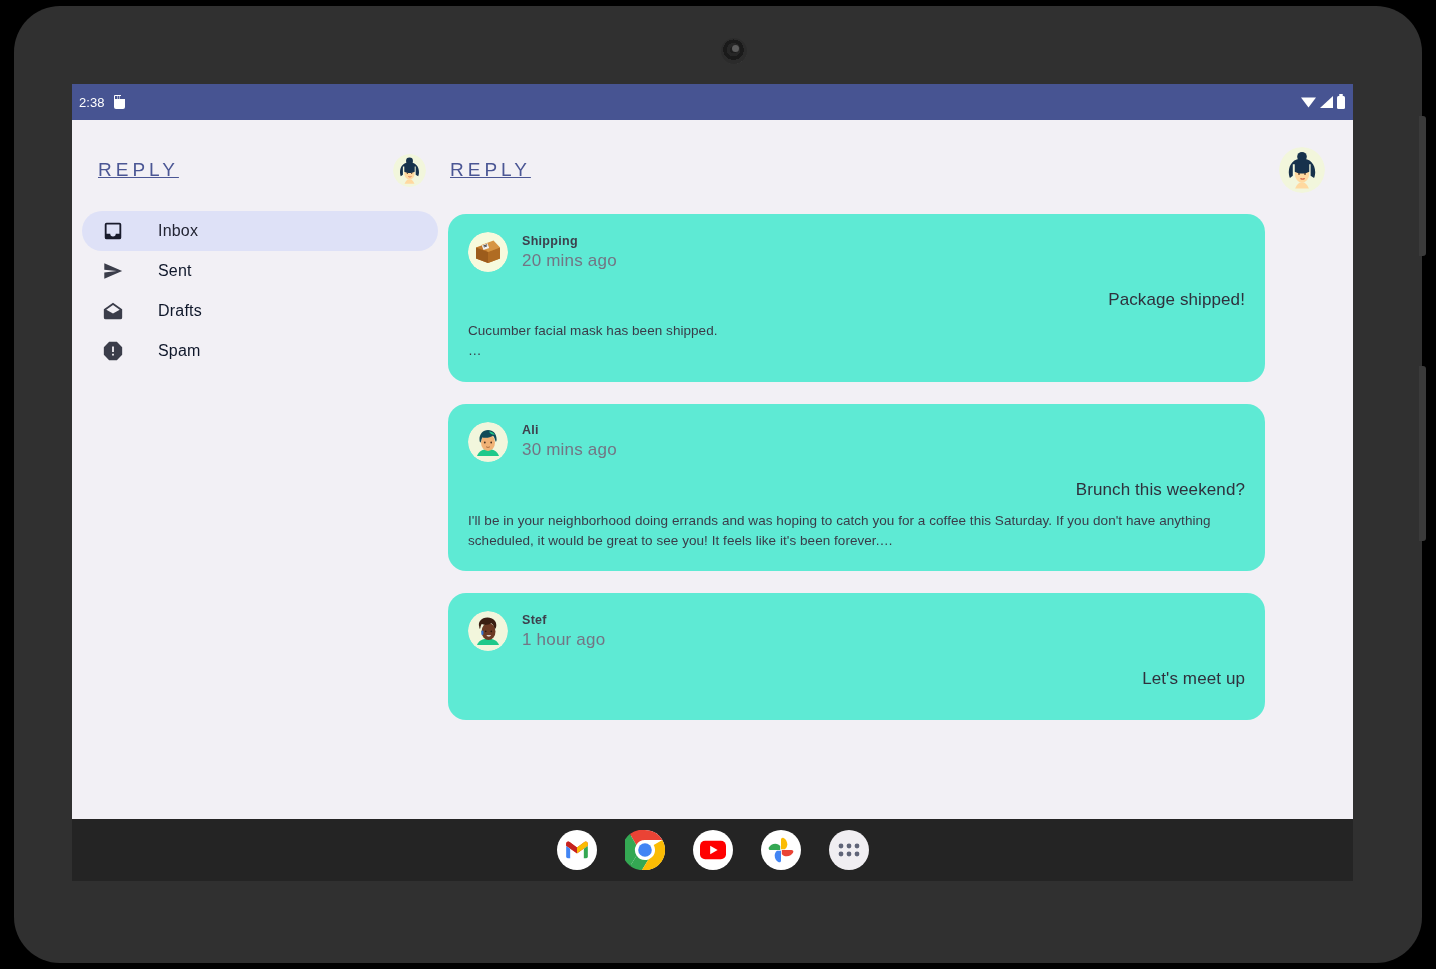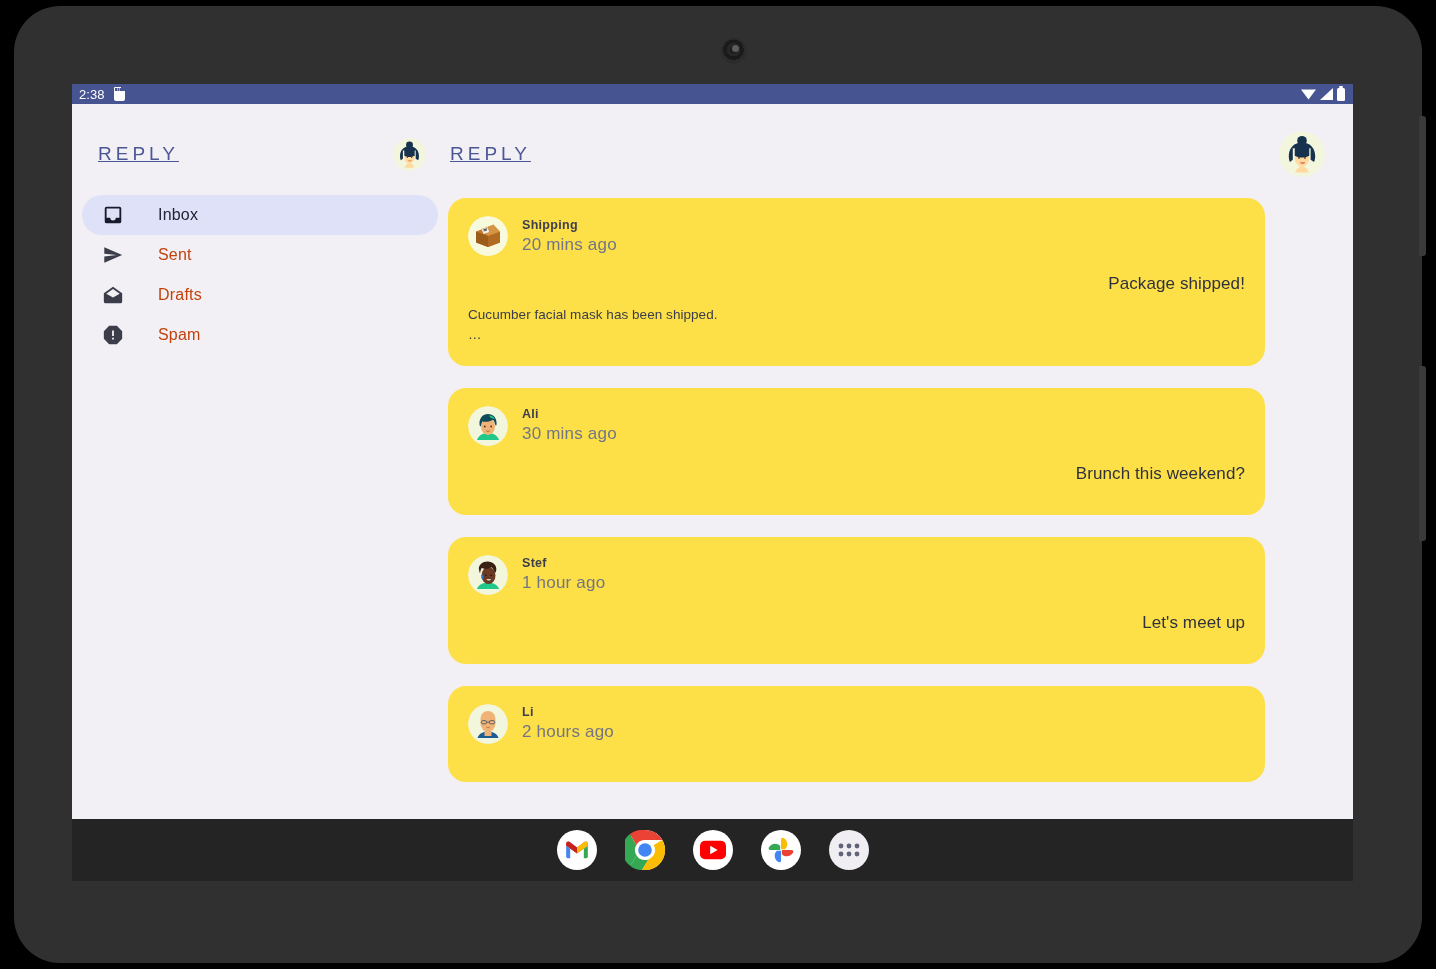--- a/index.html
+++ b/index.html
@@ -48,21 +48,21 @@
   #screen {
     position: absolute;
     left: 72px; top: 84px;
     width: 1281px; height: 735px;
     background: #f2f0f5;
     overflow: hidden;
   }
 
   
   #statusbar {
-    height: 20px;
+    height: 36px;
     background: #475492;
     display: flex;
     align-items: center;
     justify-content: space-between;
     padding: 0 8px 0 7px;
     color: #ffffff;
   }
   .sb-left { display: flex; align-items: center; gap: 9px; }
   .sb-time { font-size: 13px; letter-spacing: .1px; }
   .sd-icon {
@@ -138,21 +138,21 @@
     display: flex; align-items: center;
     height: 40px;
     border-radius: 26px;
     padding-left: 20px;
     gap: 34px;
     cursor: pointer;
   }
   .navitem.active { background: #dee1f7; }
   .navitem .nlabel {
     font-size: 16px;
-    color: #c2410c;
+    color: #0f172a;
     letter-spacing: .2px;
   }
   .navitem.active .nlabel { color: #222433; }
   .nicon { width: 22px; height: 22px; display: block; }
   .nicon svg { display: block; width: 22px; height: 22px; fill: #3b3d4a; }
   .navitem.active .nicon svg { fill: #191b2c; }
 
   
   #main {
     flex: 1;
@@ -165,21 +165,21 @@
     display: flex; align-items: center;
     justify-content: space-between;
     padding: 0 28px 0 0;
     height: 52px;
   }
   .main-head .brand { margin-left: 2px; }
   .main-head .avatar { width: 46px; height: 46px; flex: 0 0 46px; }
 
   .cards { padding: 18px 88px 0 0; }
   .card {
-    background: #fde047;
+    background: #5eead4;
     border-radius: 18px;
     padding: 18px 20px 20px 20px;
     margin-bottom: 22px;
   }
   .card-head { display: flex; align-items: center; gap: 14px; margin-bottom: 18px; }
   .card-avatar { width: 40px; height: 40px; border-radius: 50%; overflow: hidden; flex: 0 0 40px; }
   .card-avatar svg { display: block; width: 100%; height: 100%; }
   .sender { font-size: 12.5px; font-weight: bold; color: #3d3f4c; letter-spacing: .3px; }
   .time { font-size: 17px; color: #737584; margin-top: 3px; letter-spacing: .2px; }
   .subject { font-size: 17px; color: #2f313d; margin-bottom: 11px; letter-spacing: .1px; text-align: right; }
@@ -349,20 +349,21 @@
                 <circle cx="23.2" cy="20.5" r=".9" fill="#4a3220"></circle>
                 <path d="M18.5 25c1 .6 2 .6 3 0" stroke="#a86a3c" stroke-width="1" fill="none" stroke-linecap="round"></path>
               </svg>
             </span>
             <div>
               <div class="sender">Ali</div>
               <div class="time">30 mins ago</div>
             </div>
           </div>
           <div class="subject">Brunch this weekend?</div>
+          <div class="body">I'll be in your neighborhood doing errands and was hoping to catch you for a coffee this Saturday. If you don't have anything scheduled, it would be great to see you! It feels like it's been forever.…</div>
         </div>
 
         <div class="card">
           <div class="card-head">
             <span class="card-avatar">
               <svg viewBox="0 0 40 40">
                 <circle cx="20" cy="20" r="20" fill="#f2f6dc"></circle>
                 <path d="M9 34c1.5-4.3 5.8-6.6 11-6.6s9.5 2.3 11 6.6z" fill="#1fc98a"></path>
                 <ellipse cx="20.5" cy="20.5" rx="7" ry="8.6" fill="#6b3a24"></ellipse>
                 <path d="M11.2 15.5c-1.4-4.2 2-9 8.3-9 5.6 0 9.2 3.8 8.8 8.3-.3 3-1.5 3.8-2 2-.6-2.3-1.6-3.6-3-4.6-2.6 1.8-7.2 2.3-9.6.9-.8 1.2-1.2 2.6-1.4 3.8-.3 1.5-.8 1.1-1.1-1.4z" fill="#3a1f12"></path>
@@ -373,42 +374,20 @@
               </svg>
             </span>
             <div>
               <div class="sender">Stef</div>
               <div class="time">1 hour ago</div>
             </div>
           </div>
           <div class="subject">Let's meet up</div>
         </div>
 
-        <div class="card">
-          <div class="card-head">
-            <span class="card-avatar">
-              <svg viewBox="0 0 40 40">
-                <circle cx="20" cy="20" r="20" fill="#f2f6dc"></circle>
-                <path d="M9.5 34c1.3-4 5.3-6.4 10.5-6.4S29.2 30 30.5 34z" fill="#1d5d92"></path>
-                <path d="M16.5 27.2h7V32h-7z" fill="#f0b276"></path>
-                <ellipse cx="20" cy="18.5" rx="7.6" ry="9.4" fill="#f0b276"></ellipse>
-                <path d="M12.6 15c0-5 3.3-8 7.4-8s7.4 3 7.4 8c0 1.3-.6 1.4-1-.2-.6-2.4-3-4-6.4-4s-5.8 1.6-6.4 4c-.4 1.6-1 1.5-1-.2z" fill="#f0b276"></path>
-                <rect x="13.4" y="16.6" width="5.2" height="3.2" rx="1.3" fill="none" stroke="#4f5560" stroke-width=".9"></rect>
-                <rect x="21.4" y="16.6" width="5.2" height="3.2" rx="1.3" fill="none" stroke="#4f5560" stroke-width=".9"></rect>
-                <path d="M18.6 18.2h2.8" stroke="#4f5560" stroke-width=".9"></path>
-                <path d="M18.6 23.3c.9.6 2 .6 2.9 0" stroke="#b5733e" stroke-width=".9" fill="none" stroke-linecap="round"></path>
-              </svg>
-            </span>
-            <div>
-              <div class="sender">Li</div>
-              <div class="time">2 hours ago</div>
-            </div>
-          </div>
-
-        </div>
 
       </div>
     </div>
   </div>
 </div>
 
 <div id="dock">
 
   <div class="dock-icon" id="dock-gmail">
     <svg width="26" height="26" viewBox="0 0 24 24">

